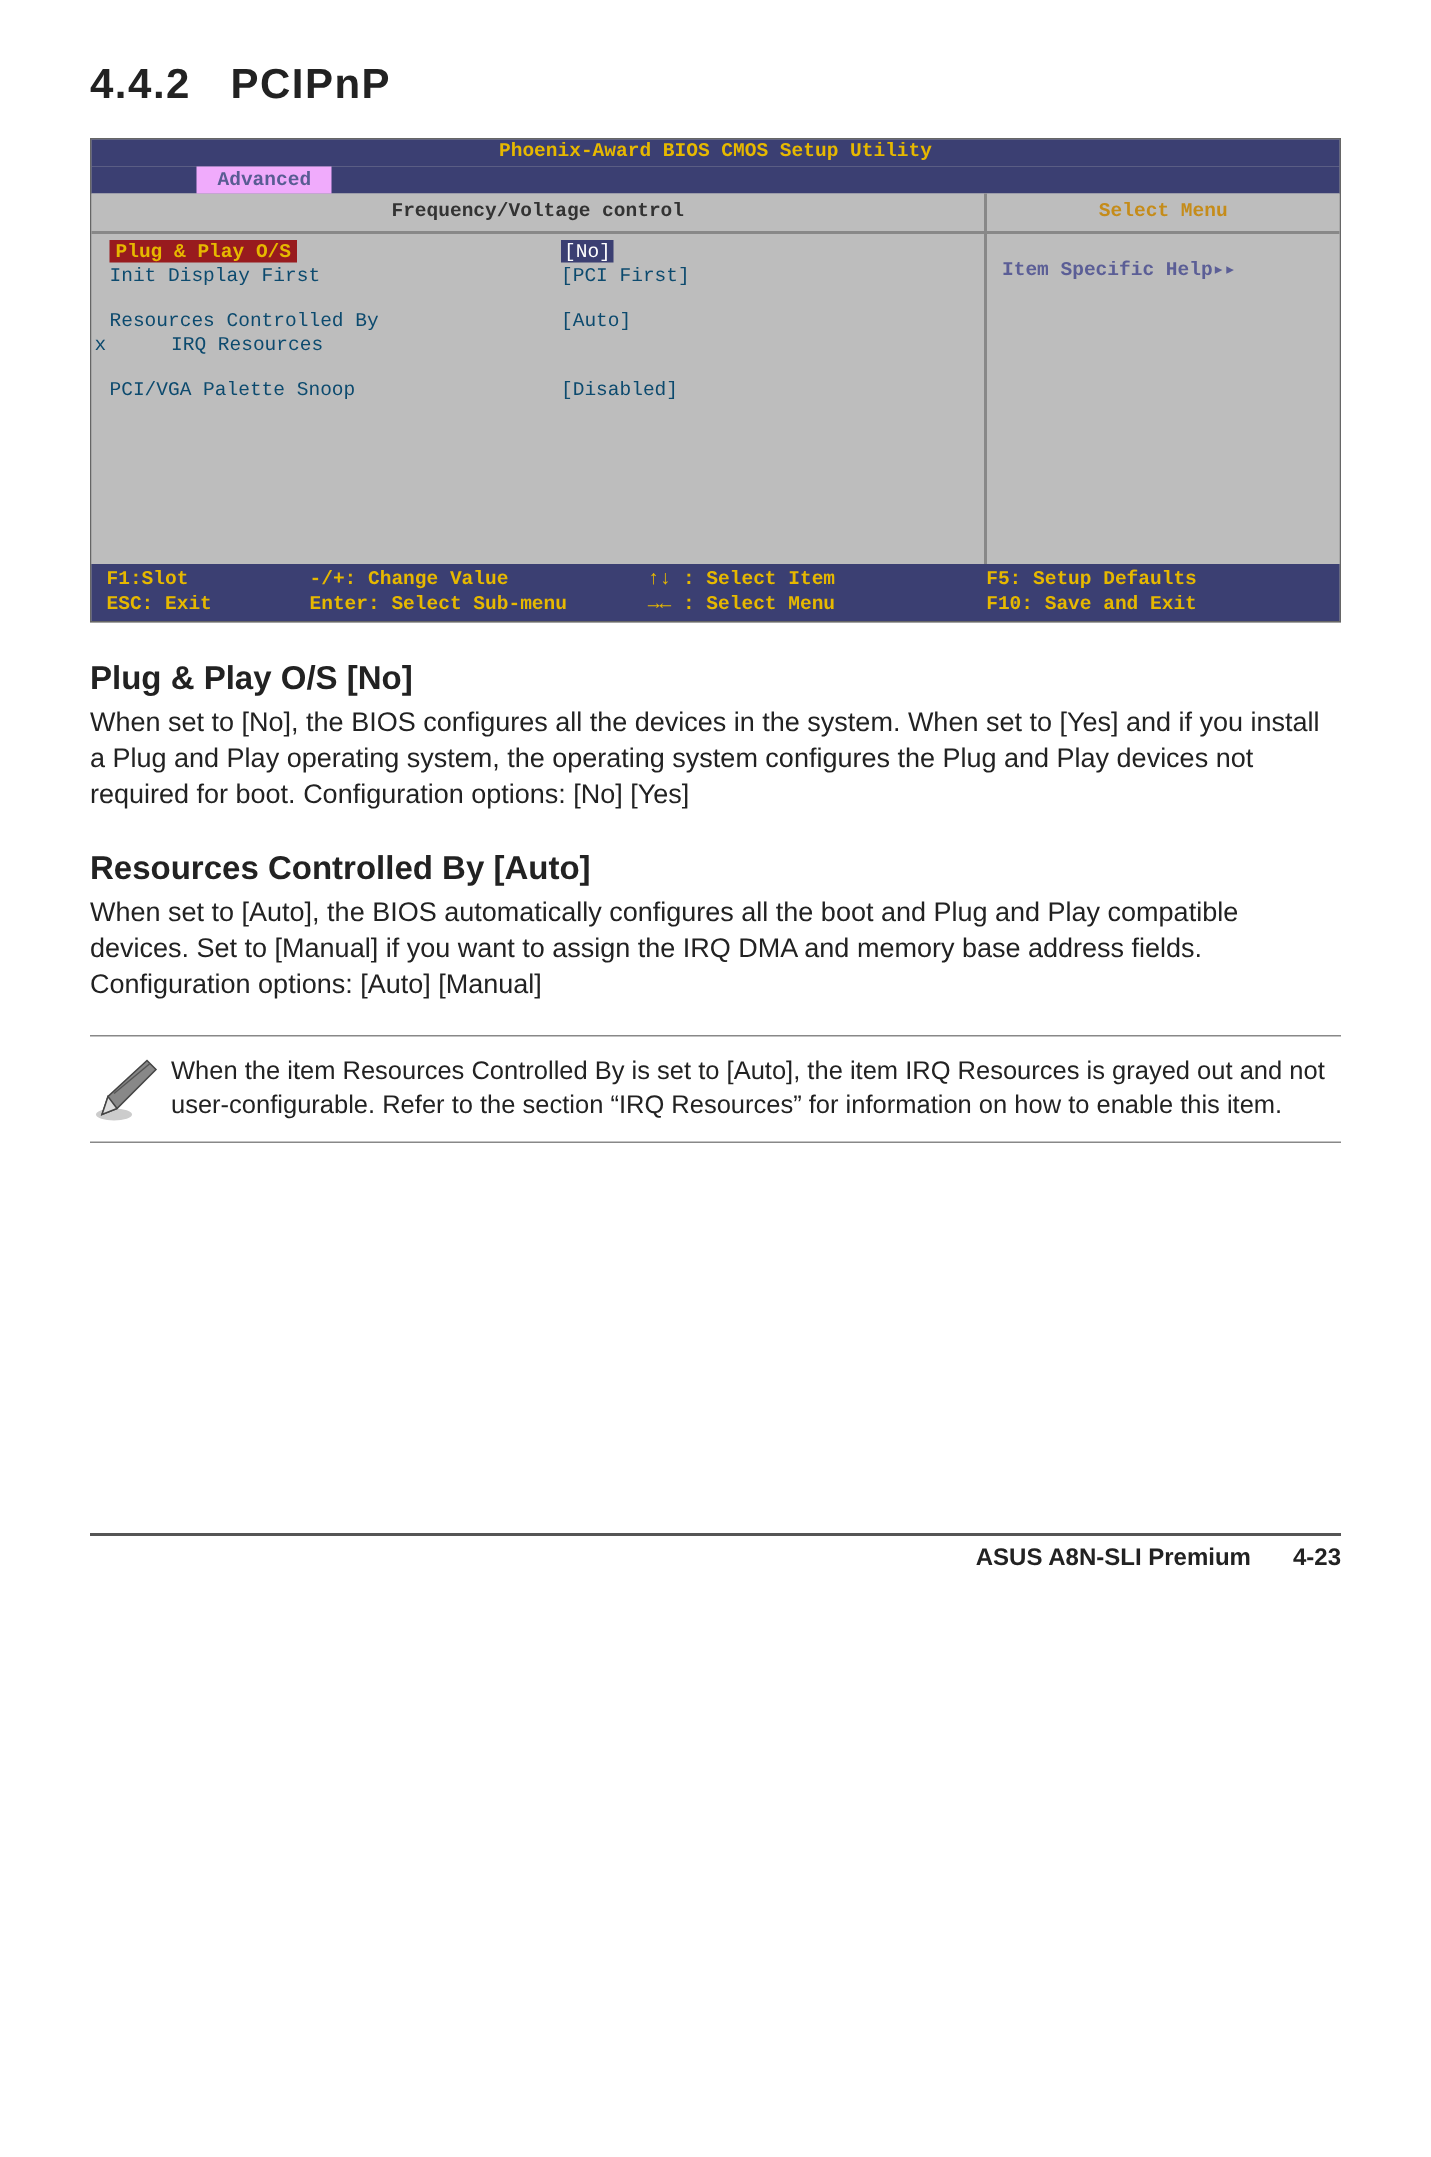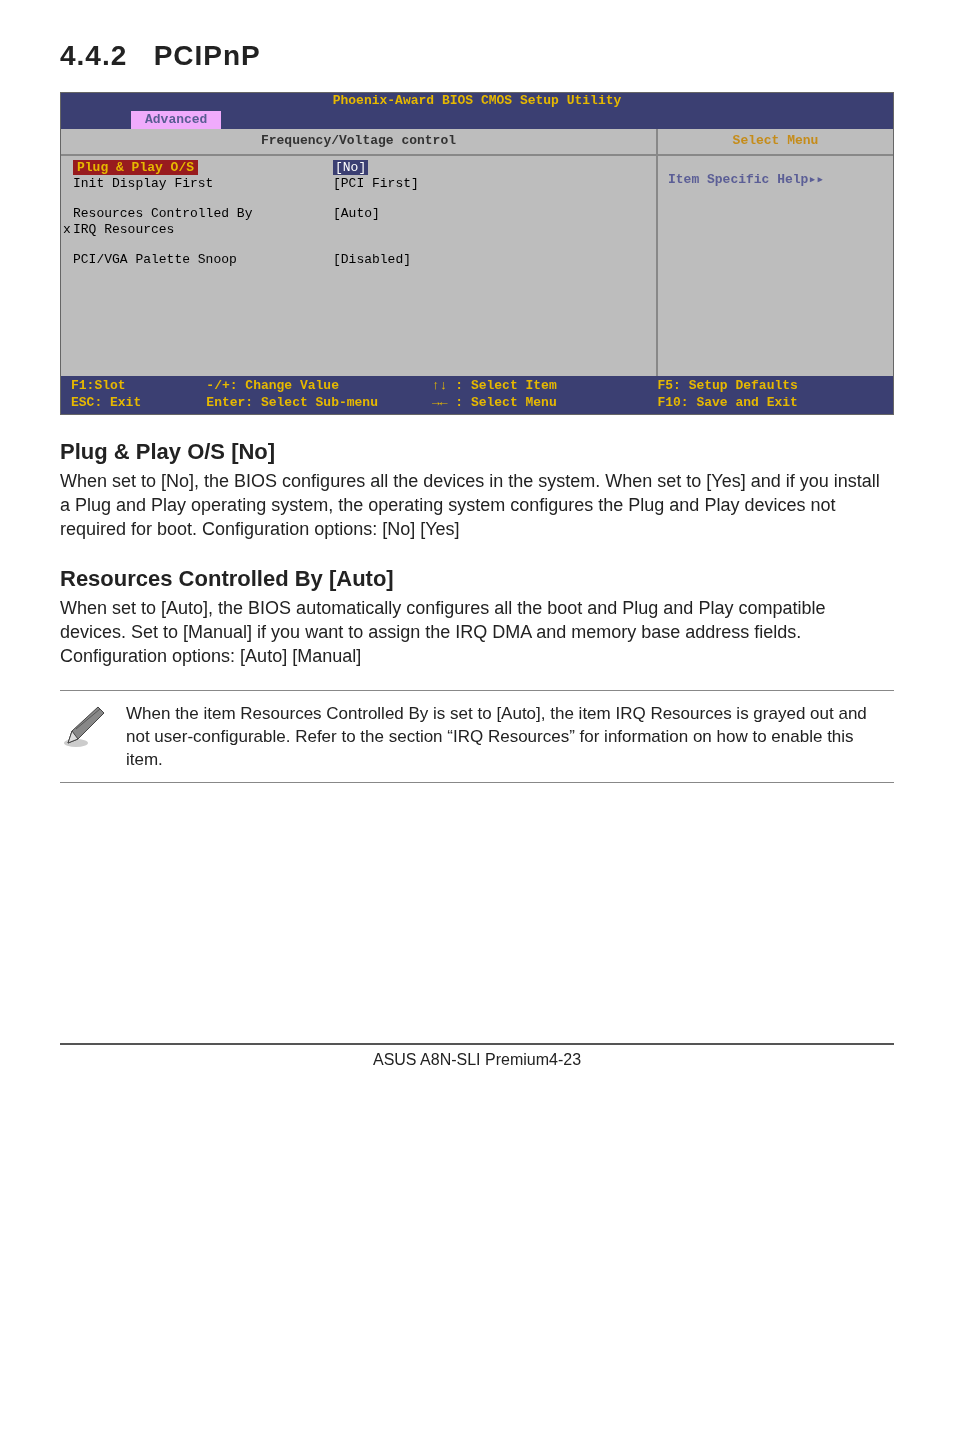--- a/index.html
+++ b/index.html
@@ -80,36 +80,37 @@
   }
   .bios-right {
     width: 235px;
     padding: 16px 10px;
     color: #5B5E96;
     font-weight: bold;
   }
   .bios-line {
     display: flex;
     height: 16px;
+    gap: 41px;
   }
   .bios-line .lbl { width: 260px; }
   .bios-line .val { }
   .selected-line {
     background: #981B1E;
     color: #E6B800;
     font-weight: bold;
     display: inline;
     padding: 0 4px 0 4px;
   }
   .val-sel {
     background: #3B3F72;
     color: #fff;
     padding: 0 2px;
   }
-  .dim { color: #000000; }
+  .dim { color: #0c4a6e; }
   .bios-footer {
     background: #3B3F72;
     color: #E6B800;
     font-weight: bold;
     display: flex;
     padding: 2px 10px;
   }
   .bf-col { flex: 1; }
   .bf-col.right { text-align: left; }
   .heading {
@@ -125,42 +126,43 @@
     line-height: 1.35;
     color: #222;
   }
   .note-box {
     border-top: 1px solid #888;
     border-bottom: 1px solid #888;
     margin-top: 22px;
     padding: 10px 0 10px 0;
     display: flex;
     align-items: flex-start;
-    gap: 16px;
+    gap: 4px;
   }
   .note-icon {
     width: 50px;
     height: 50px;
     flex-shrink: 0;
   }
   .note-text {
     font-size: 17px;
     line-height: 1.35;
     padding-top: 2px;
   }
   .footer-row {
     position: relative;
     margin-top: 260px;
     border-top: 2px solid #555;
     padding-top: 6px;
     display: flex;
-    justify-content: center;
+    justify-content: flex-end;
     font-family: "Helvetica Neue", Arial, sans-serif;
-    font-weight: normal;
+    font-weight: bold;
     font-size: 16px;
+    gap: 28px;
   }
 </style>
 </head>
 <body>
 
 <div class="section-num">
   <span>4.4.2</span>&nbsp;&nbsp;
   <span>PCIPnP</span>
 </div>
 

